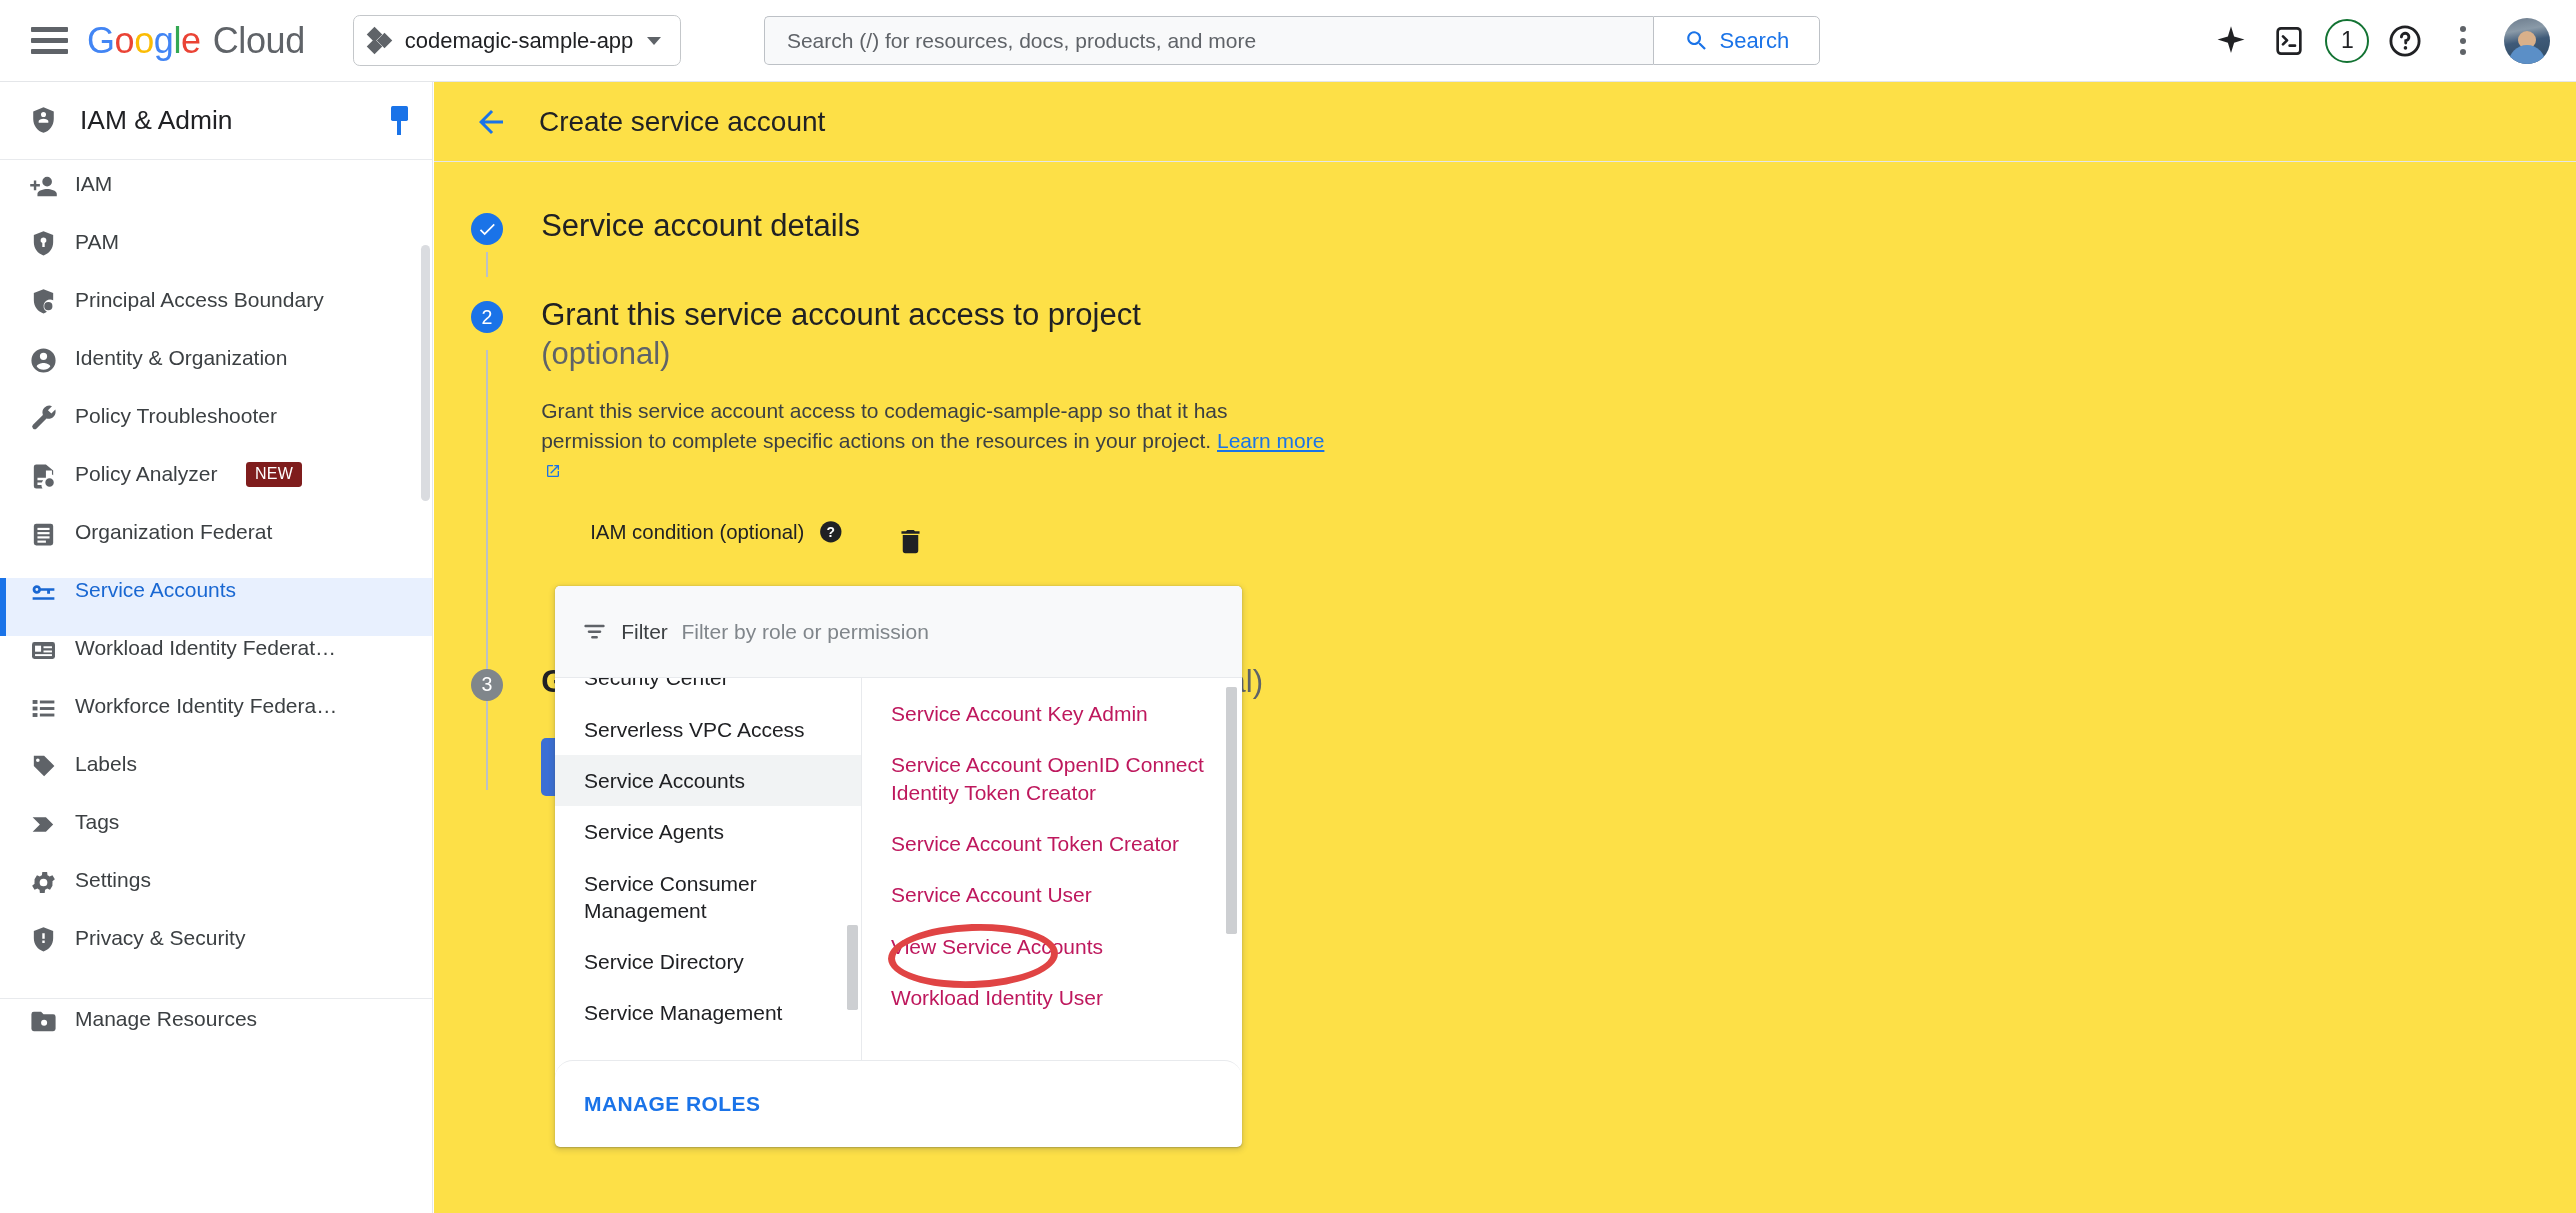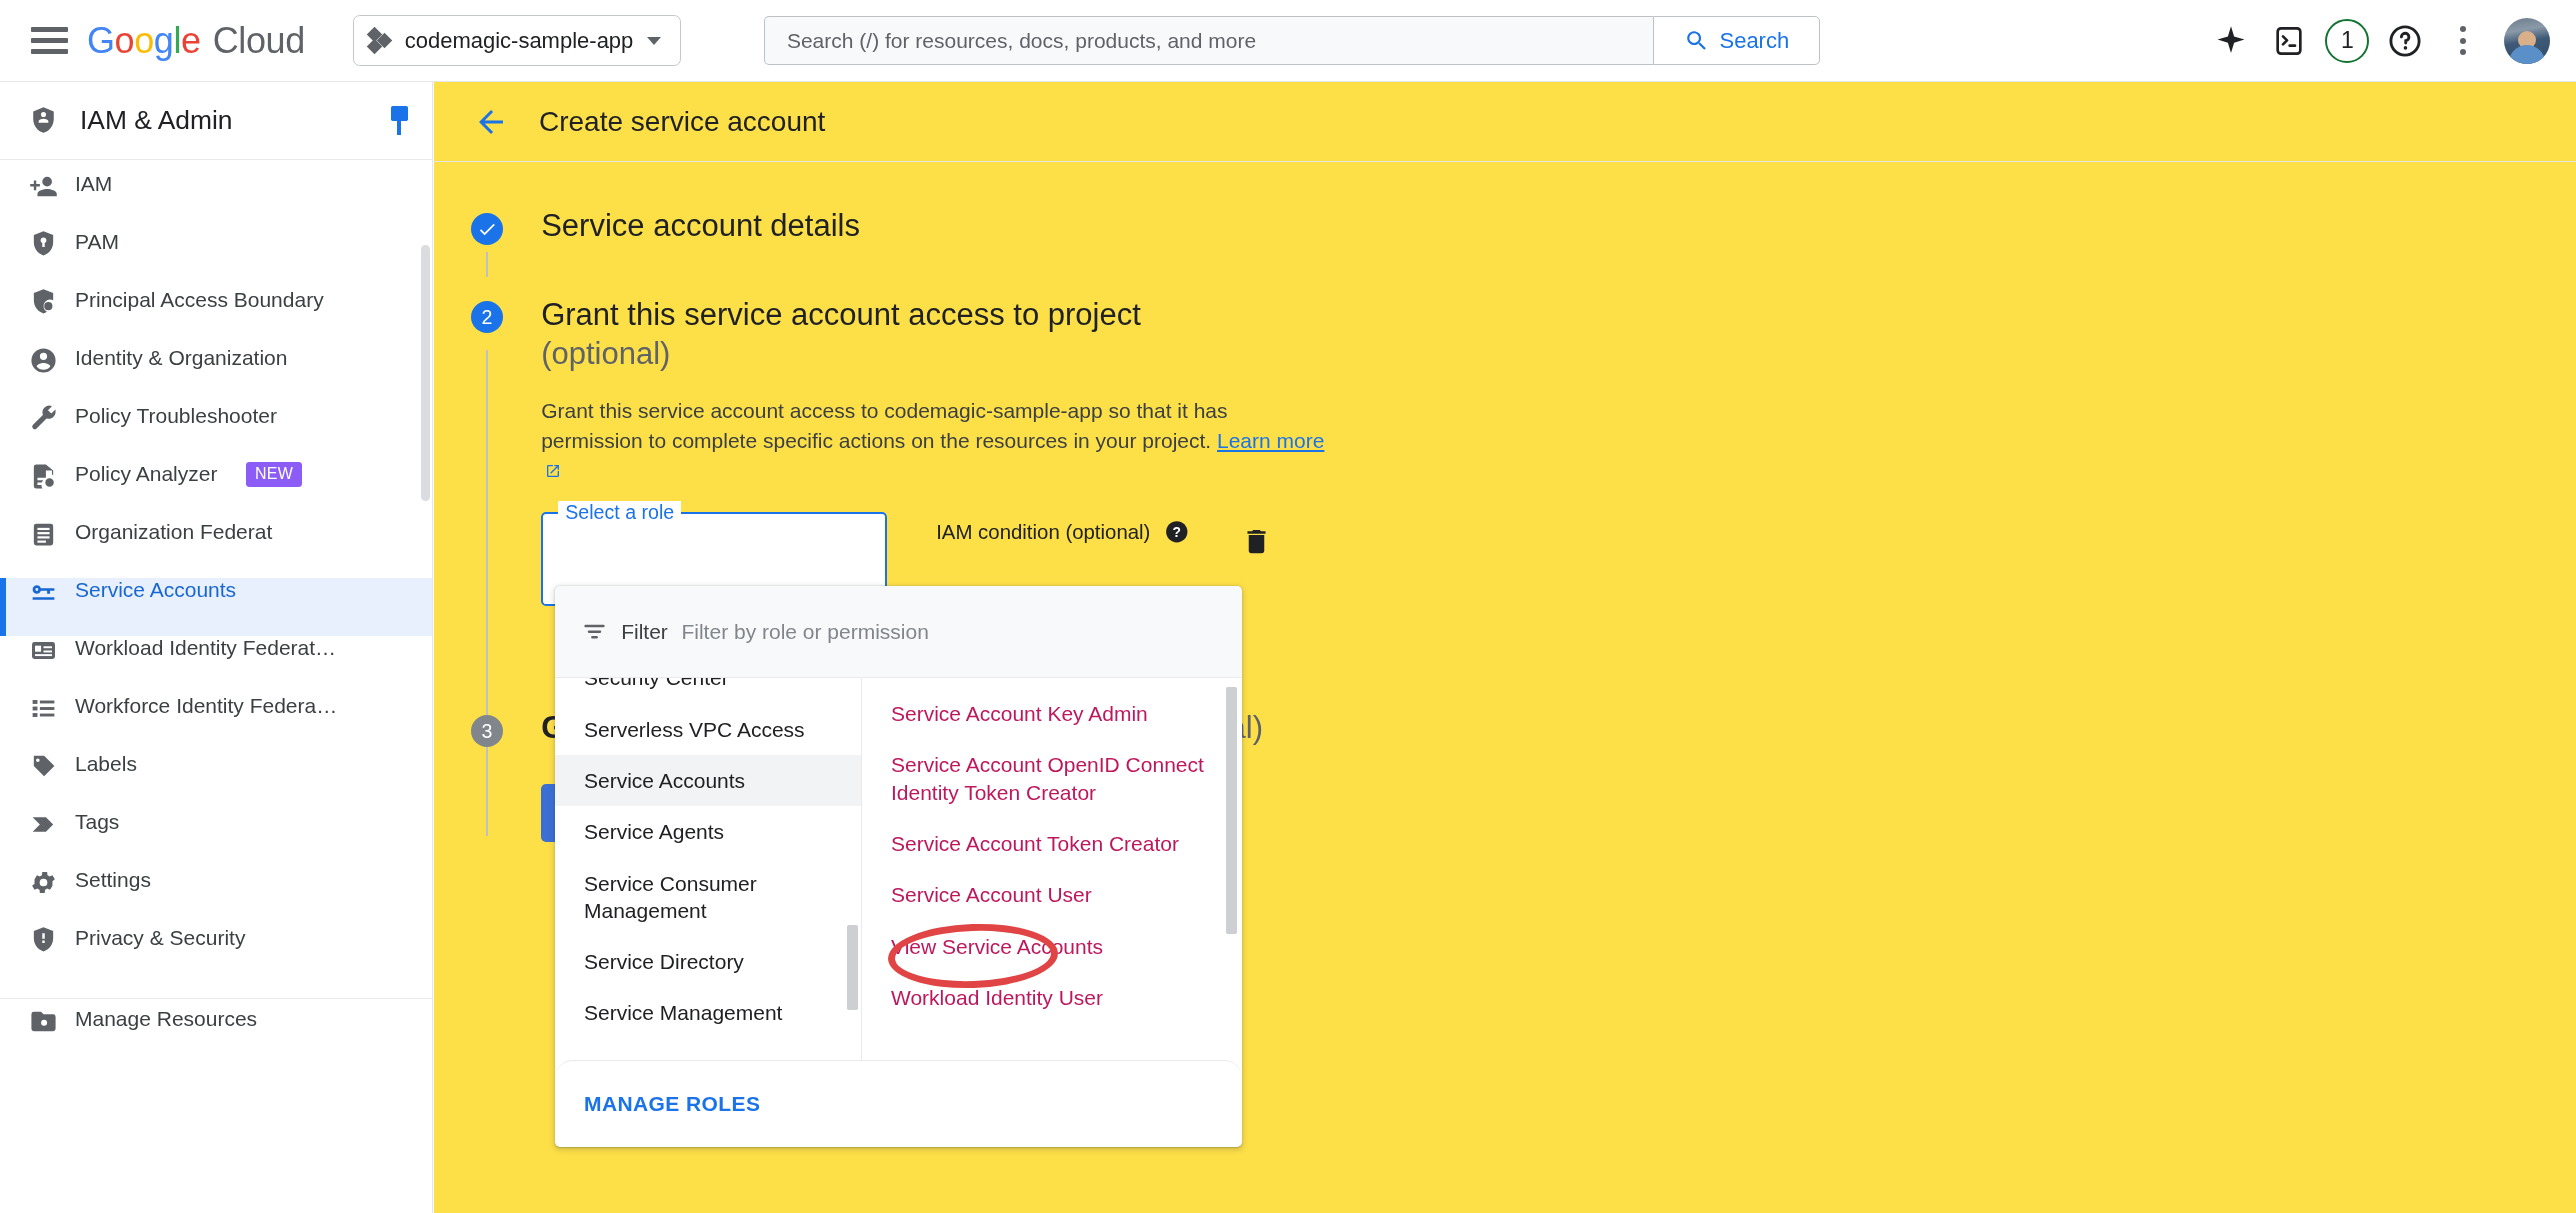--- a/index.html
+++ b/index.html
@@ -113,21 +113,21 @@
   .sb-item .sb-label { font-size: 21px; color:#3c4043; white-space: nowrap; }
   .sb-item.active { background:#e8f0fe; }
   .sb-item.active::before {
     content:""; position:absolute; left:0; top:0; bottom:0; width:6px; background:#1a73e8;
   }
   .sb-item.active .sb-label { color:#1967d2; }
   .sb-icon { width: 29px; height: 29px; flex: 0 0 auto; display:flex; align-items:center; justify-content:center; }
   .sb-icon svg { width: 29px; height: 29px; fill:#5f6368; }
   .sb-item.active .sb-icon svg { fill:#1967d2; }
   .badge-new {
-    background:#8b5cf6; color:#fff; font-size: 16px; font-weight: 500;
+    background:#7f1d1d; color:#fff; font-size: 16px; font-weight: 500;
     padding: 3.4px 8.5px; border-radius: 3.4px; margin-left: 12px; letter-spacing:0.3px;
   }
   .sb-divider { height:0.9px; background:#e8eaed; margin: 13.6px 0 8.5px 0; }
   .sb-scroll {
     position:absolute; right: 1.7px; top: 85px; width: 9.4px; height: 256px;
     background:#dadce0; border-radius: 5.1px;
   }
 
   
   .main { position:absolute; left: 434px; top: 82px; right: 0; bottom: 0; background:#fde047; }
@@ -510,23 +510,20 @@
             <span>Grant this service account access to project</span><br>
             <span class="opt">(optional)</span>
           </div>
           <div class="step-desc">
             <span>Grant this service account access to codemagic-sample-app so that it has permission to complete specific actions on the resources in your project. </span><a href="#">Learn more</a><span class="ext-ico"><svg viewBox="0 0 24 24">
                   <path d="M19 19H5V5h7V3H5a2 2 0 0 0-2 2v14a2 2 0 0 0 2 2h14a2 2 0 0 0 2-2v-7h-2v7zM14 3v2h3.6l-9.8 9.8 1.4 1.4L19 6.4V10h2V3h-7z"></path>
                 </svg></span>
           </div>
 
           <div class="role-row">
-            <div class="role-field">
-              <div class="legend">Select a role</div>
-            </div>
             <div class="iam-cond">
               <span class="lbl">IAM condition (optional)</span>
               <span class="help-ico">
                 <svg viewBox="0 0 24 24">
                     <circle cx="12" cy="12" r="10"></circle>
                     <text x="12" y="17" font-size="13" font-weight="bold" fill="#fff" text-anchor="middle" font-family="Liberation Sans, sans-serif">?</text>
                   </svg>
               </span>
             </div>
             <div class="trash">

